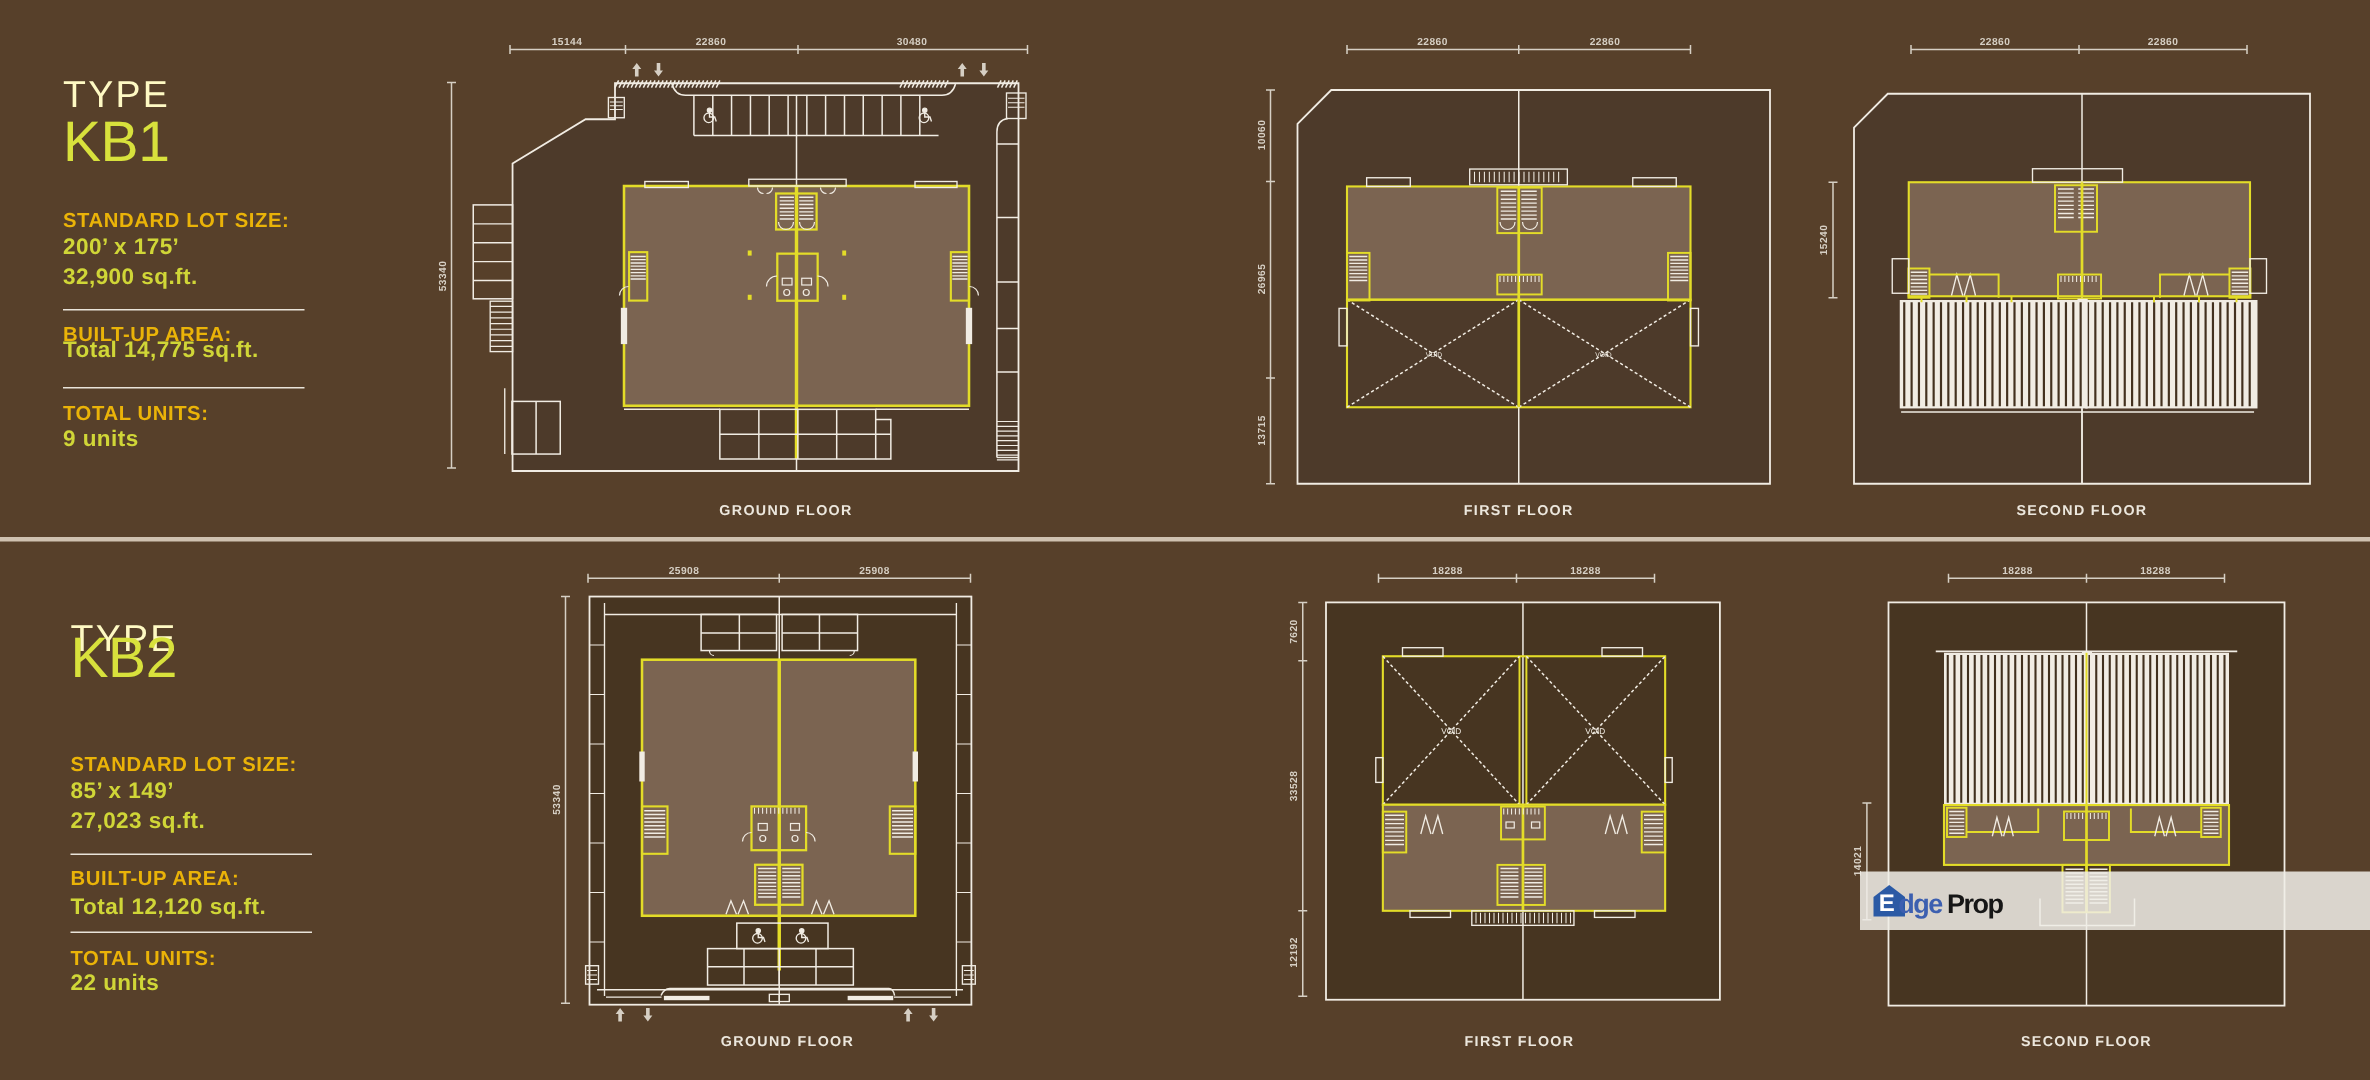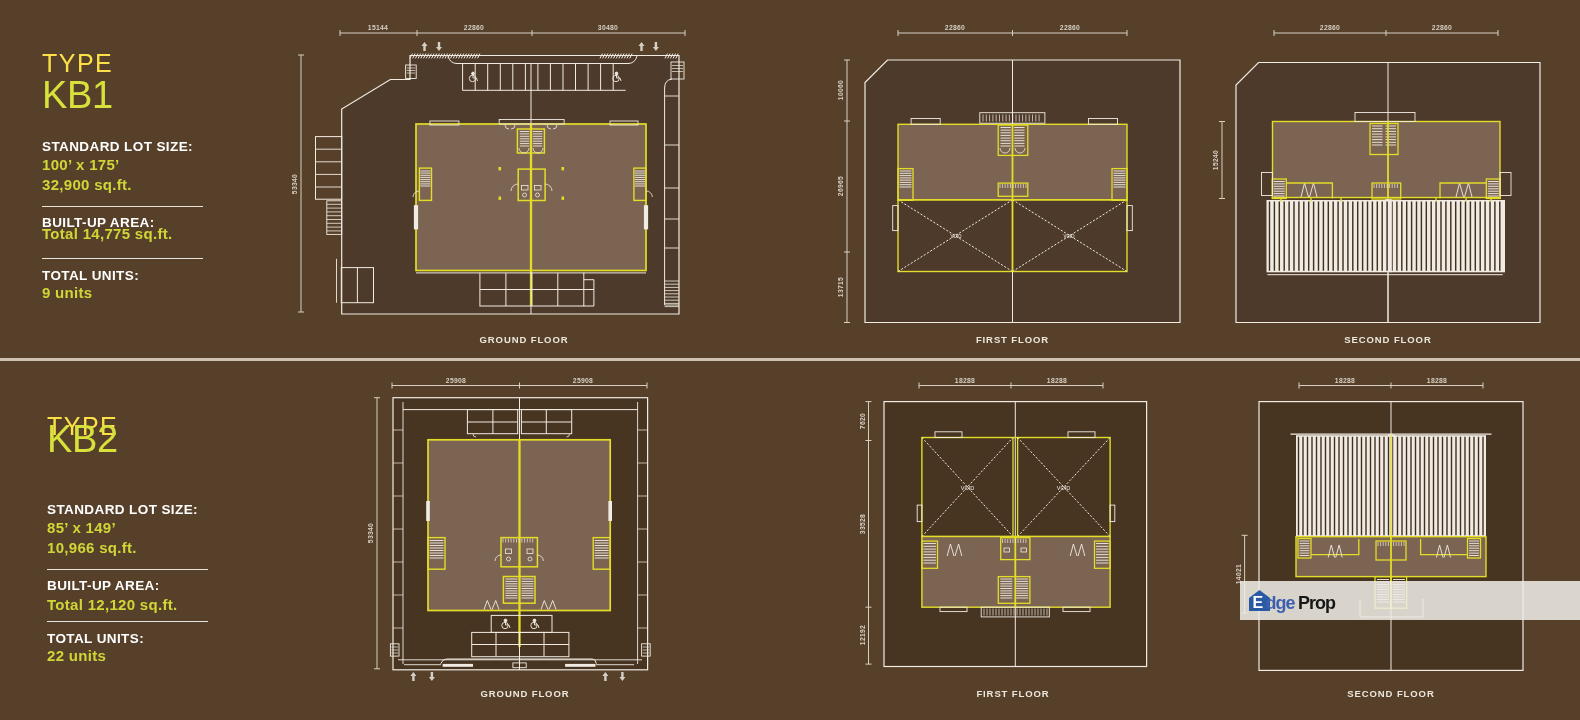--- a/index.html
+++ b/index.html
@@ -1,21 +1,21 @@
 <!DOCTYPE html>
 <html><head><meta charset="utf-8"><style>
 html,body{margin:0;padding:0}
 body{width:1580px;height:720px;position:relative;overflow:hidden;background:#57402a;font-family:"Liberation Sans",sans-serif}
 .band2{position:absolute;left:0;top:362px;width:1580px;height:358px;background:#57402a}
 .divider{position:absolute;left:0;top:357.5px;width:1580px;height:3.2px;background:#cfc1b0}
 .tp{position:absolute;width:300px;height:720px}
 .tp div{position:absolute;left:0;white-space:nowrap}
-.type{font-size:25px;color:#fde047;letter-spacing:1.5px;line-height:25px}
+.type{font-size:25px;color:#fef9c3;letter-spacing:1.5px;line-height:25px}
 .kb{font-size:38px;font-weight:normal;color:#d8e13c;letter-spacing:-0.3px;line-height:38px}
-.h{font-size:13.5px;font-weight:bold;color:#ffffff;letter-spacing:0.4px;line-height:14px}
+.h{font-size:13.5px;font-weight:bold;color:#eab308;letter-spacing:0.4px;line-height:14px}
 .v{font-size:15px;font-weight:bold;color:#d0d637;letter-spacing:0.3px;line-height:15px}
 .sep{width:161px;height:1.2px;background:#e9e4da}
 .wm{position:absolute;left:1240px;top:580.5px;width:340px;height:39.5px;background:rgba(240,237,232,0.86)}
 .logo{position:absolute;left:1240px;top:580px;width:120px;height:40px}
 </style></head><body>
 <div class="band2"></div>
 <div class="divider"></div>
 <svg width="1580" height="720" viewBox="0 0 1580 720" style="position:absolute;left:0;top:0">
 <g fill="none" stroke-linecap="butt" font-family="Liberation Sans, sans-serif">
 <g>
@@ -295,36 +295,36 @@
 <path d="M1360 599 V 617 H 1423 V 599" stroke="#f1ece3" stroke-width="1"></path>
 <text x="1391" y="697" font-size="9.5" font-weight="bold" fill="#ece7dd" text-anchor="middle" letter-spacing="0.9">SECOND FLOOR</text>
 </g>
 </g>
   </svg>
 
 <div class="tp" style="left:42px;top:0px">
 <div class="type" style="top:51px">TYPE</div>
 <div class="kb" style="top:76px">KB1</div>
 <div class="h" style="top:140px">STANDARD LOT SIZE:</div>
-<div class="v" style="top:157px">100’ x 175’</div>
+<div class="v" style="top:157px">200’ x 175’</div>
 <div class="v" style="top:177px">32,900 sq.ft.</div>
 <div class="sep" style="top:206px"></div>
 <div class="h" style="top:216px">BUILT-UP AREA:</div>
 <div class="v" style="top:226px">Total 14,775 sq.ft.</div>
 <div class="sep" style="top:258px"></div>
 <div class="h" style="top:269px">TOTAL UNITS:</div>
 <div class="v" style="top:284.5px">9 units</div>
 </div>
 
 <div class="tp" style="left:47px;top:0px">
 <div class="type" style="top:414px">TYPE</div>
 <div class="kb" style="top:420px">KB2</div>
 <div class="h" style="top:503px">STANDARD LOT SIZE:</div>
 <div class="v" style="top:520px">85’ x 149’</div>
-<div class="v" style="top:540px">10,966 sq.ft.</div>
+<div class="v" style="top:540px">27,023 sq.ft.</div>
 <div class="sep" style="top:569px"></div>
 <div class="h" style="top:579px">BUILT-UP AREA:</div>
 <div class="v" style="top:596.5px">Total 12,120 sq.ft.</div>
 <div class="sep" style="top:621px"></div>
 <div class="h" style="top:632px">TOTAL UNITS:</div>
 <div class="v" style="top:647.5px">22 units</div>
 </div>
 <div class="wm"></div>
 <svg class="logo" width="120" height="40" viewBox="0 0 120 40">
 <polygon points="9,18 19.5,10 30,18 30,31 9,31" fill="#2b5aa5"></polygon>

